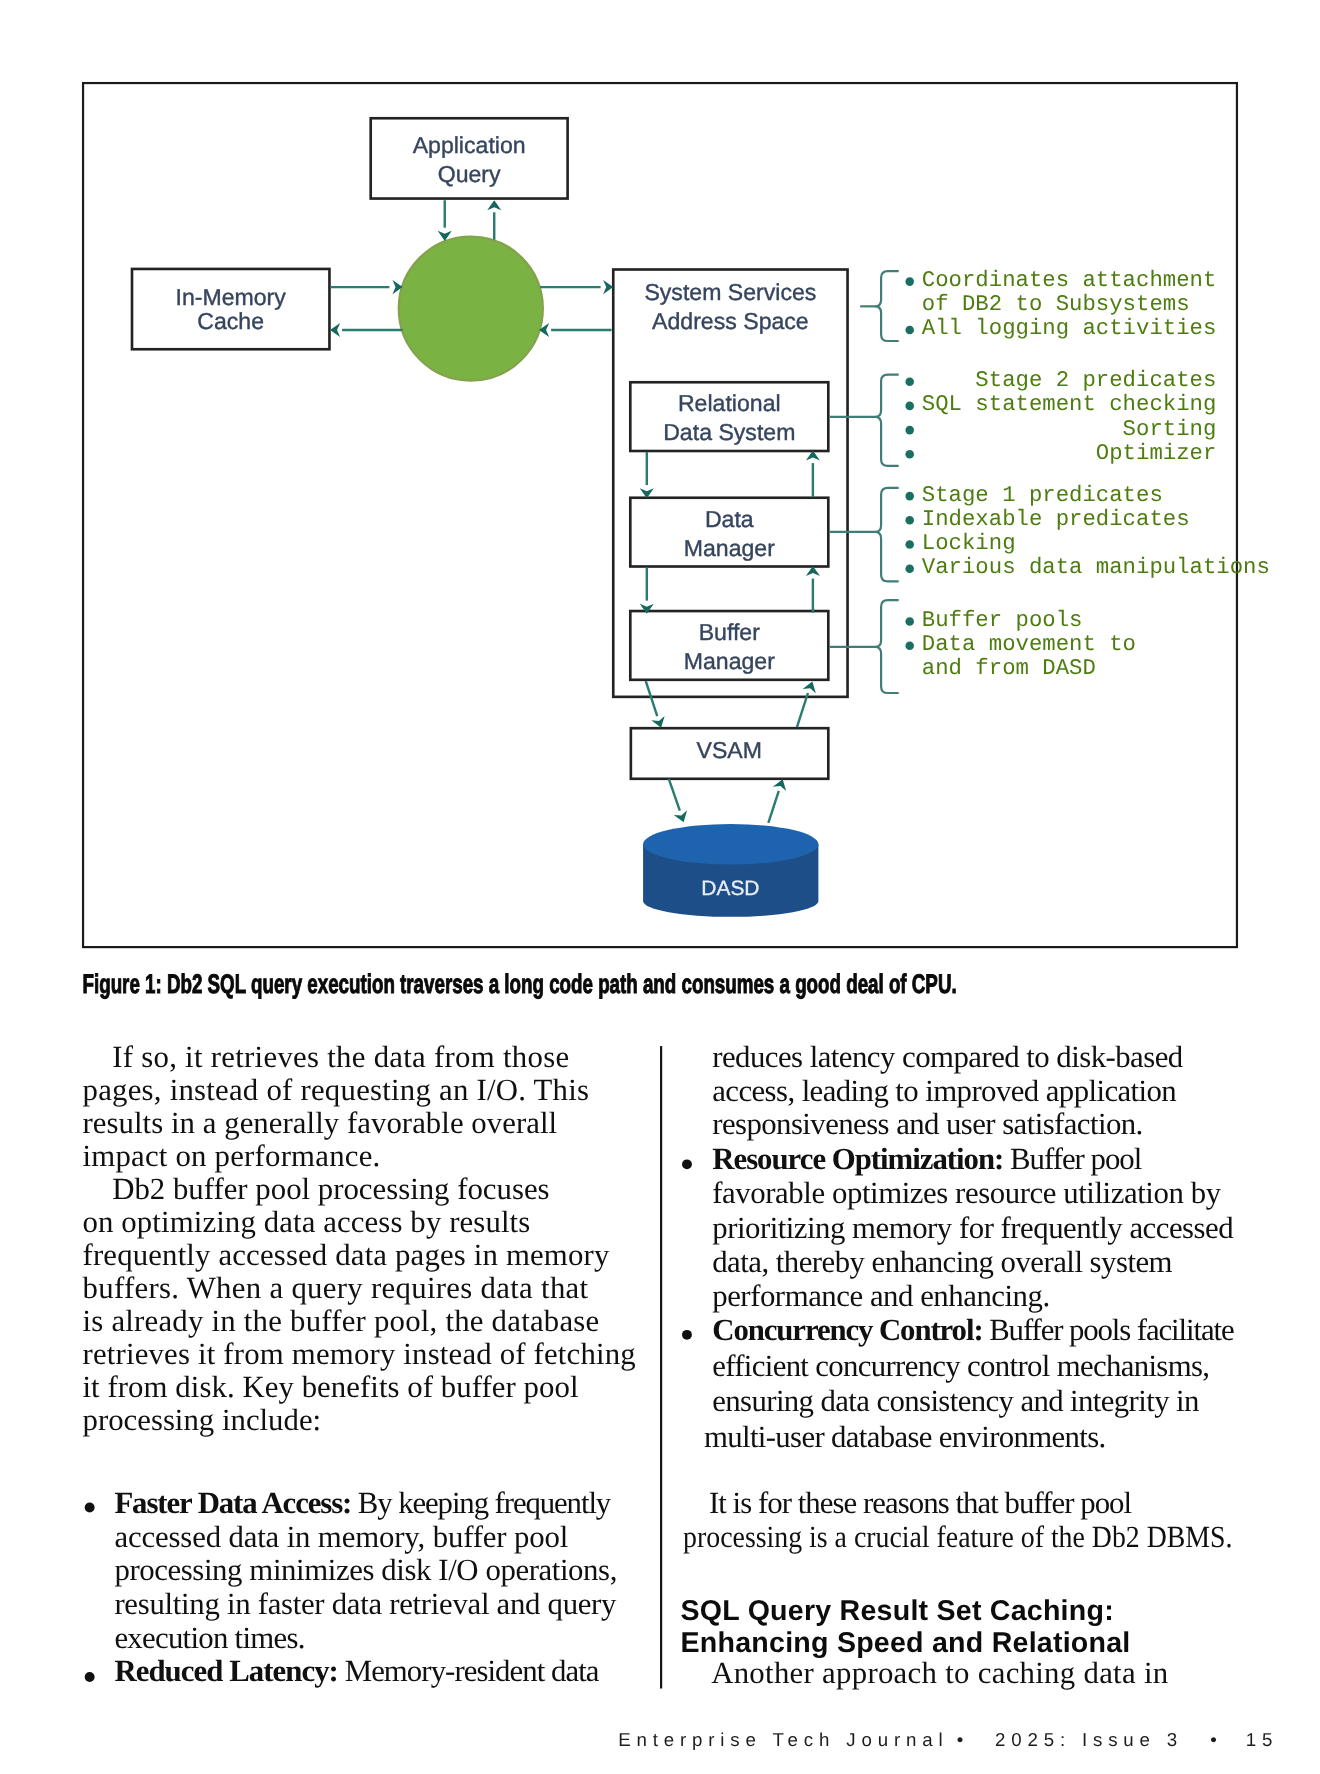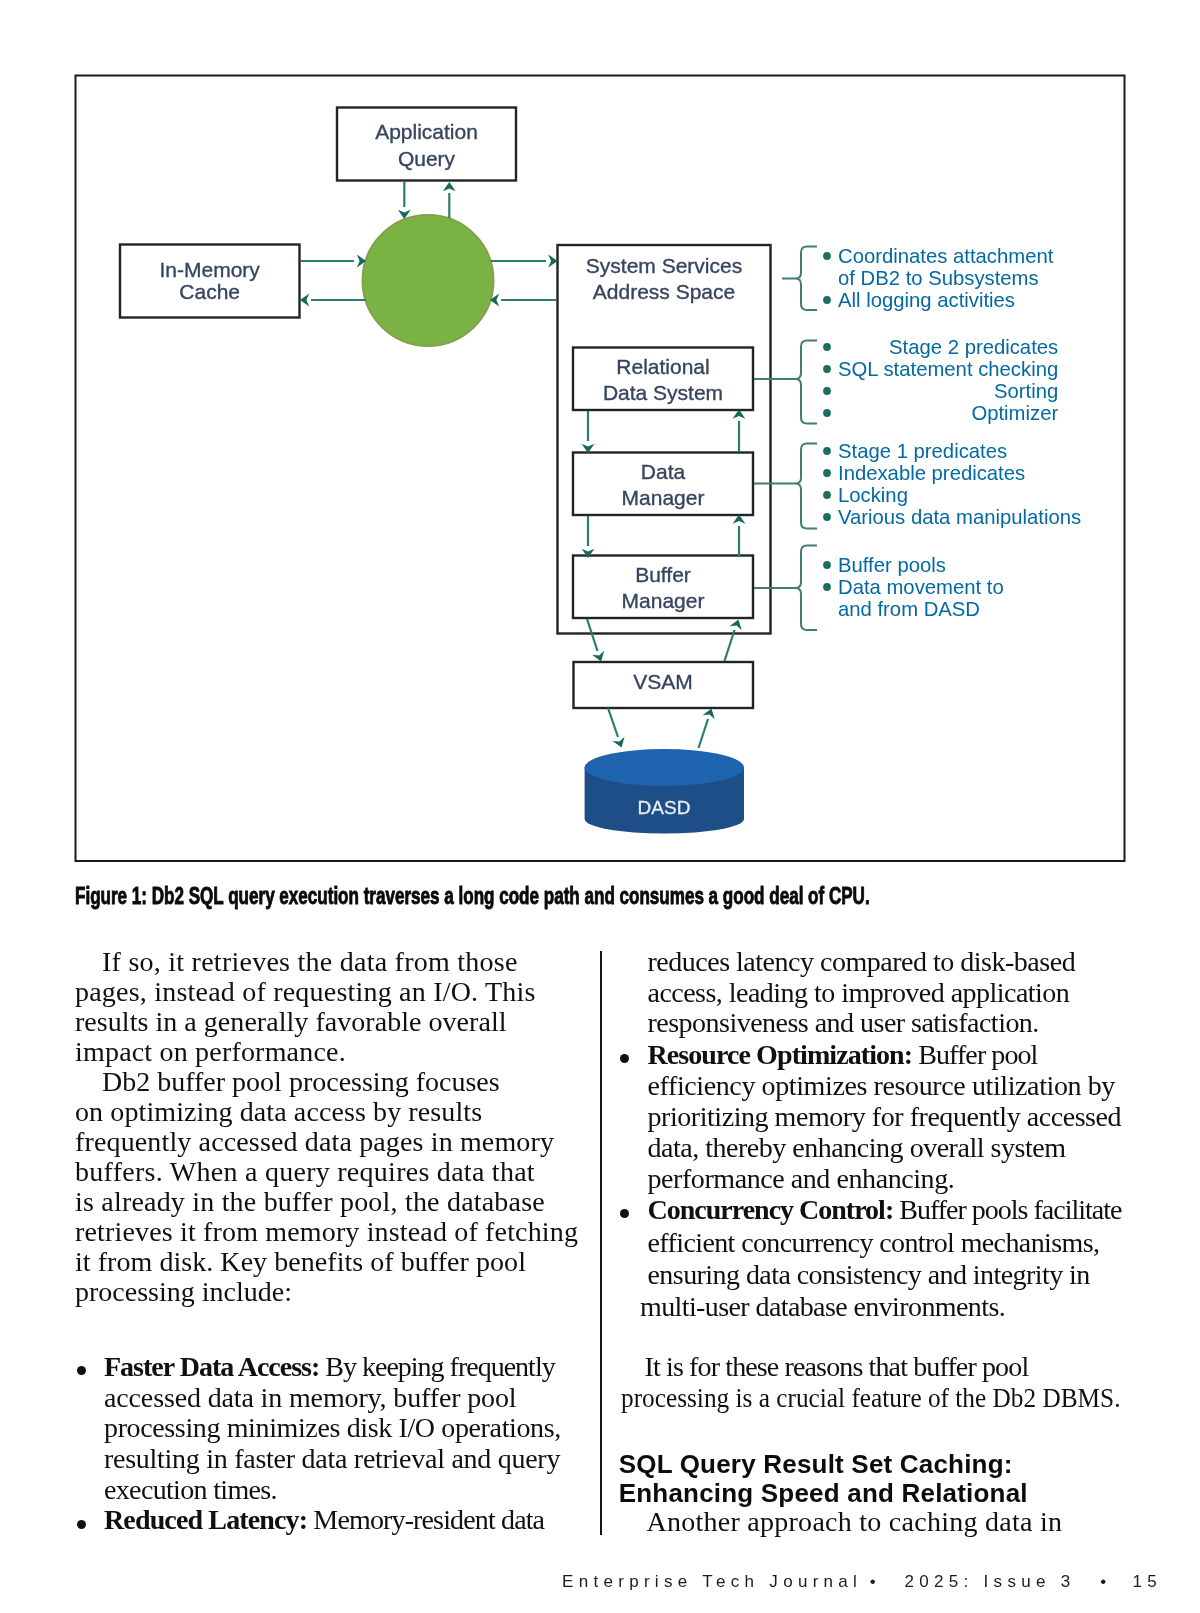--- a/index.html
+++ b/index.html
@@ -1,18 +1,18 @@
 <!DOCTYPE html>
 <html><head>
 <meta charset="utf-8">
 <style>
 html,body{margin:0;padding:0;}
 body{width:1200px;height:1613px;position:relative;background:#fff;overflow:hidden;}
 .ln{position:absolute;font-family:"Liberation Serif",serif;font-size:28px;line-height:30px;color:#101010;white-space:nowrap;}
-.tl{position:absolute;font-family:Liberation Sans, sans-serif;font-size:20.3px;line-height:22px;color:#0369a1;white-space:nowrap;}
+.tl{position:absolute;font-family:Liberation Mono, monospace;font-size:20.3px;line-height:22px;color:#4d7c0f;white-space:nowrap;}
 .hd{position:absolute;font-family:"Liberation Sans",sans-serif;font-size:26px;font-weight:bold;line-height:30px;color:#0c0c0c;white-space:nowrap;letter-spacing:0.2px;}
 #cap{position:absolute;left:75px;top:881px;font-family:"Liberation Sans",sans-serif;font-weight:bold;font-size:24.5px;line-height:29px;color:#0a0a0a;white-space:nowrap;transform:scaleX(0.696);transform-origin:0 0;-webkit-text-stroke:0.9px #0a0a0a;}
 #foot{position:absolute;left:562px;top:1572px;font-family:"Liberation Sans",sans-serif;font-size:17px;line-height:20px;color:#1c1c1c;white-space:nowrap;letter-spacing:5.3px;}
 #divider{position:absolute;left:600px;top:950.5px;width:1.6px;height:584px;background:#151515;}
 </style>
 </head>
 <body>
 <svg id="diag" width="1200" height="880" style="position:absolute;left:0;top:0">
 
   <rect x="75.5" y="75.5" width="1049" height="785.5" fill="#ffffff" stroke="#1a1a1a" stroke-width="2"></rect>
@@ -139,21 +139,21 @@
 <div class="ln" style="left:104px;top:1413.3px;letter-spacing:-0.37px;">processing minimizes disk I/O operations,</div>
 <div class="ln" style="left:104px;top:1443.9px;letter-spacing:-0.27px;">resulting in faster data retrieval and query</div>
 <div class="ln" style="left:104px;top:1474.5px;letter-spacing:-0.66px;">execution times.</div>
 <div class="ln" style="left:104px;top:1505.3px;letter-spacing:-0.86px;"><b>Reduced Latency:</b> Memory-resident data</div>
 <div style="position:absolute;left:76.5px;top:1519.6px;width:9px;height:9px;border-radius:50%;background:#101010;"></div>
 <div class="ln" style="left:647.5px;top:947.2px;letter-spacing:-0.49px;">reduces latency compared to disk-based</div>
 <div class="ln" style="left:647.5px;top:977.5px;letter-spacing:-0.53px;">access, leading to improved application</div>
 <div class="ln" style="left:647.5px;top:1008.0px;letter-spacing:-0.52px;">responsiveness and user satisfaction.</div>
 <div class="ln" style="left:647.5px;top:1039.5px;letter-spacing:-0.92px;"><b>Resource Optimization:</b> Buffer pool</div>
 <div style="position:absolute;left:620px;top:1053.8px;width:9px;height:9px;border-radius:50%;background:#101010;"></div>
-<div class="ln" style="left:647.5px;top:1070.5px;letter-spacing:-0.39px;">efficiency optimizes resource utilization by</div>
+<div class="ln" style="left:647.5px;top:1070.5px;letter-spacing:-0.39px;">favorable optimizes resource utilization by</div>
 <div class="ln" style="left:647.5px;top:1101.5px;letter-spacing:-0.45px;">prioritizing memory for frequently accessed</div>
 <div class="ln" style="left:647.5px;top:1132.5px;letter-spacing:-0.48px;">data, thereby enhancing overall system</div>
 <div class="ln" style="left:647.5px;top:1163.5px;letter-spacing:-0.43px;">performance and enhancing.</div>
 <div class="ln" style="left:647.5px;top:1194.5px;letter-spacing:-1.00px;"><b>Concurrency Control:</b> Buffer pools facilitate</div>
 <div style="position:absolute;left:620px;top:1208.8px;width:9px;height:9px;border-radius:50%;background:#101010;"></div>
 <div class="ln" style="left:647.5px;top:1227.9px;letter-spacing:-0.61px;">efficient concurrency control mechanisms,</div>
 <div class="ln" style="left:647.5px;top:1259.7px;letter-spacing:-0.56px;">ensuring data consistency and integrity in</div>
 <div class="ln" style="left:640px;top:1291.9px;letter-spacing:-0.60px;">multi-user database environments.</div>
 <div class="ln" style="left:644.5px;top:1352.2px;letter-spacing:-0.87px;">It is for these reasons that buffer pool</div>
 <div class="ln" style="left:620.5px;top:1382.5px;transform:scaleX(0.9035);transform-origin:0 0;">processing is a crucial feature of the Db2 DBMS.</div>

